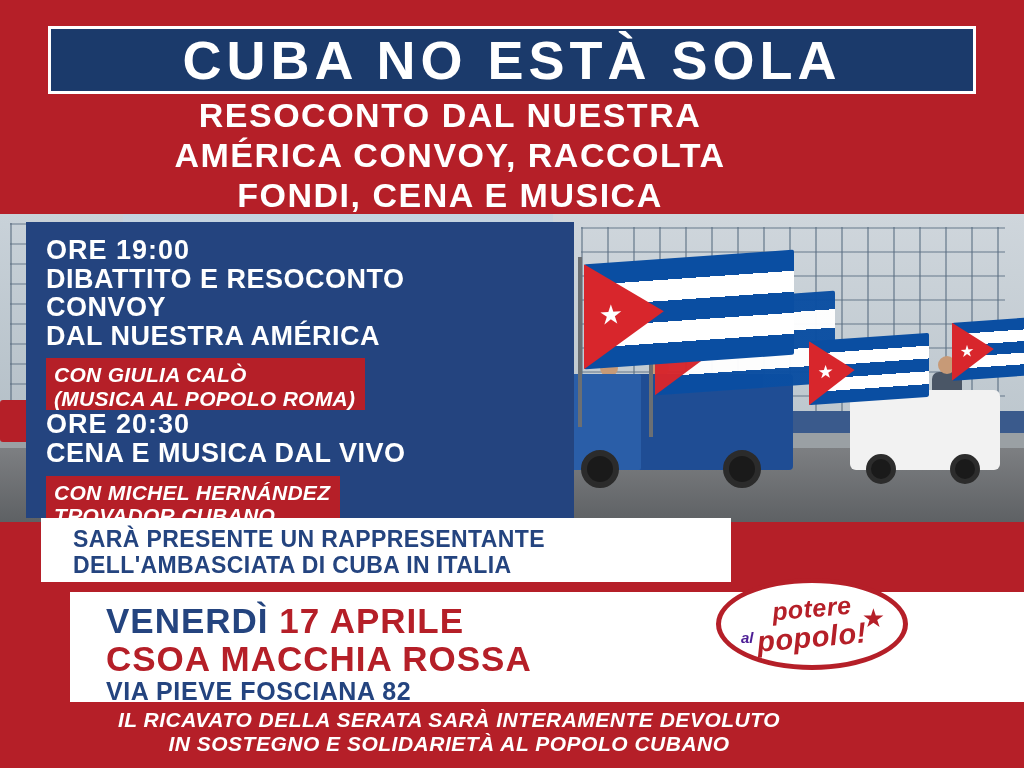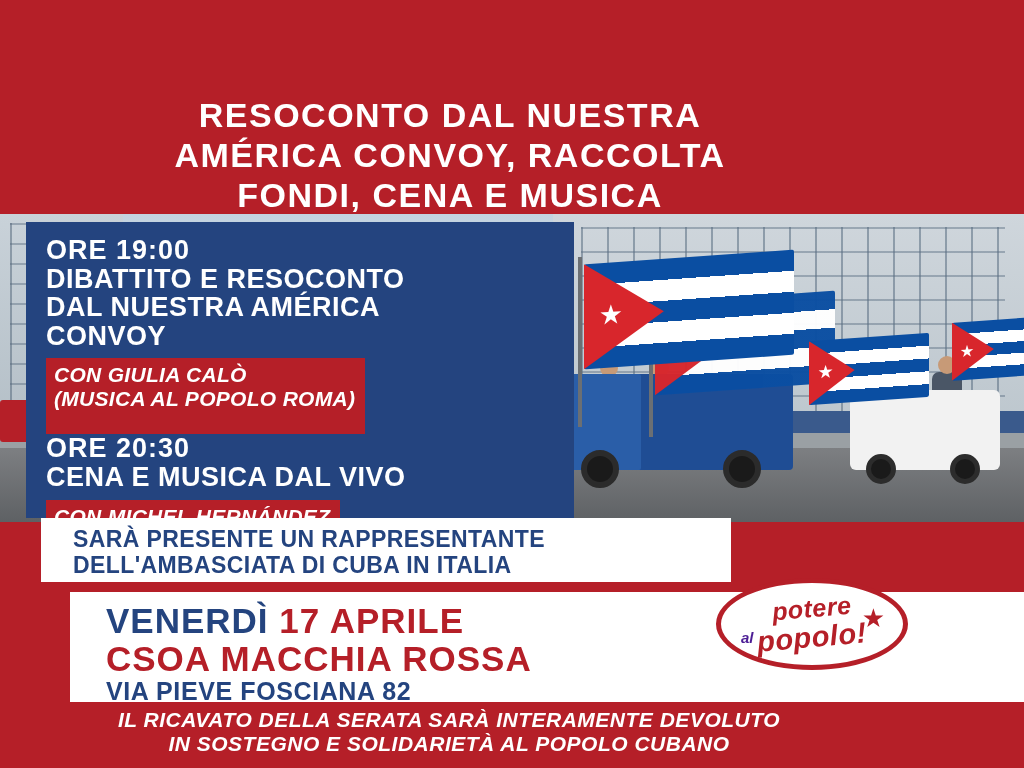--- a/index.html
+++ b/index.html
@@ -178,21 +178,21 @@
     font-size: 27px; font-weight: bold; letter-spacing: .5px; line-height: 1.06;
   }
   .prog-credit {
     display: inline-block;
     background: #b51f28;
     color: #ffffff;
     font-style: italic;
     font-weight: bold;
     font-size: 21px;
     line-height: 1.12;
-    padding: 5px 10px 24px 8px;
+    padding: 5px 10px 0 8px;
     margin-top: 8px;
     letter-spacing: .3px;
   }
   .block2 { margin-top: 0; }
 
   
   .note {
     position: absolute;
     left: 41px; top: 518px;
     width: 690px; height: 64px;
@@ -266,20 +266,23 @@
     font-style: italic;
     letter-spacing: .5px;
     line-height: 1.16;
   }
 </style>
 </head>
 <body>
 
 <div id="poster">
 
+  <div class="title-bar">
+    <div class="title">CUBA NO ESTÀ SOLA</div>
+  </div>
 
   <div class="subtitle">
     <div>RESOCONTO DAL NUESTRA</div>
     <div>AMÉRICA CONVOY, RACCOLTA</div>
     <div>FONDI, CENA E MUSICA</div>
   </div>
 
   <div class="photo-band">
     <div class="sky"></div>
     <div class="bldg-left"></div>
@@ -321,22 +324,22 @@
     <div class="minitruck">
       <div class="wheel w1"></div>
       <div class="wheel w2"></div>
     </div>
   </div>
 
   <div class="program">
     <div>
       <div class="prog-time">ORE 19:00</div>
       <div class="prog-desc">DIBATTITO E RESOCONTO</div>
+      <div class="prog-desc">CONVOY</div>
       <div class="prog-desc">DAL NUESTRA AMÉRICA</div>
-      <div class="prog-desc">CONVOY</div>
       <div class="prog-credit">
         <div>CON GIULIA CALÒ</div>
         <div>(MUSICA AL POPOLO ROMA)</div>
       </div>
     </div>
 
     <div class="block2">
       <div class="prog-time">ORE 20:30</div>
       <div class="prog-desc">CENA E MUSICA DAL VIVO</div>
       <div class="prog-credit">

